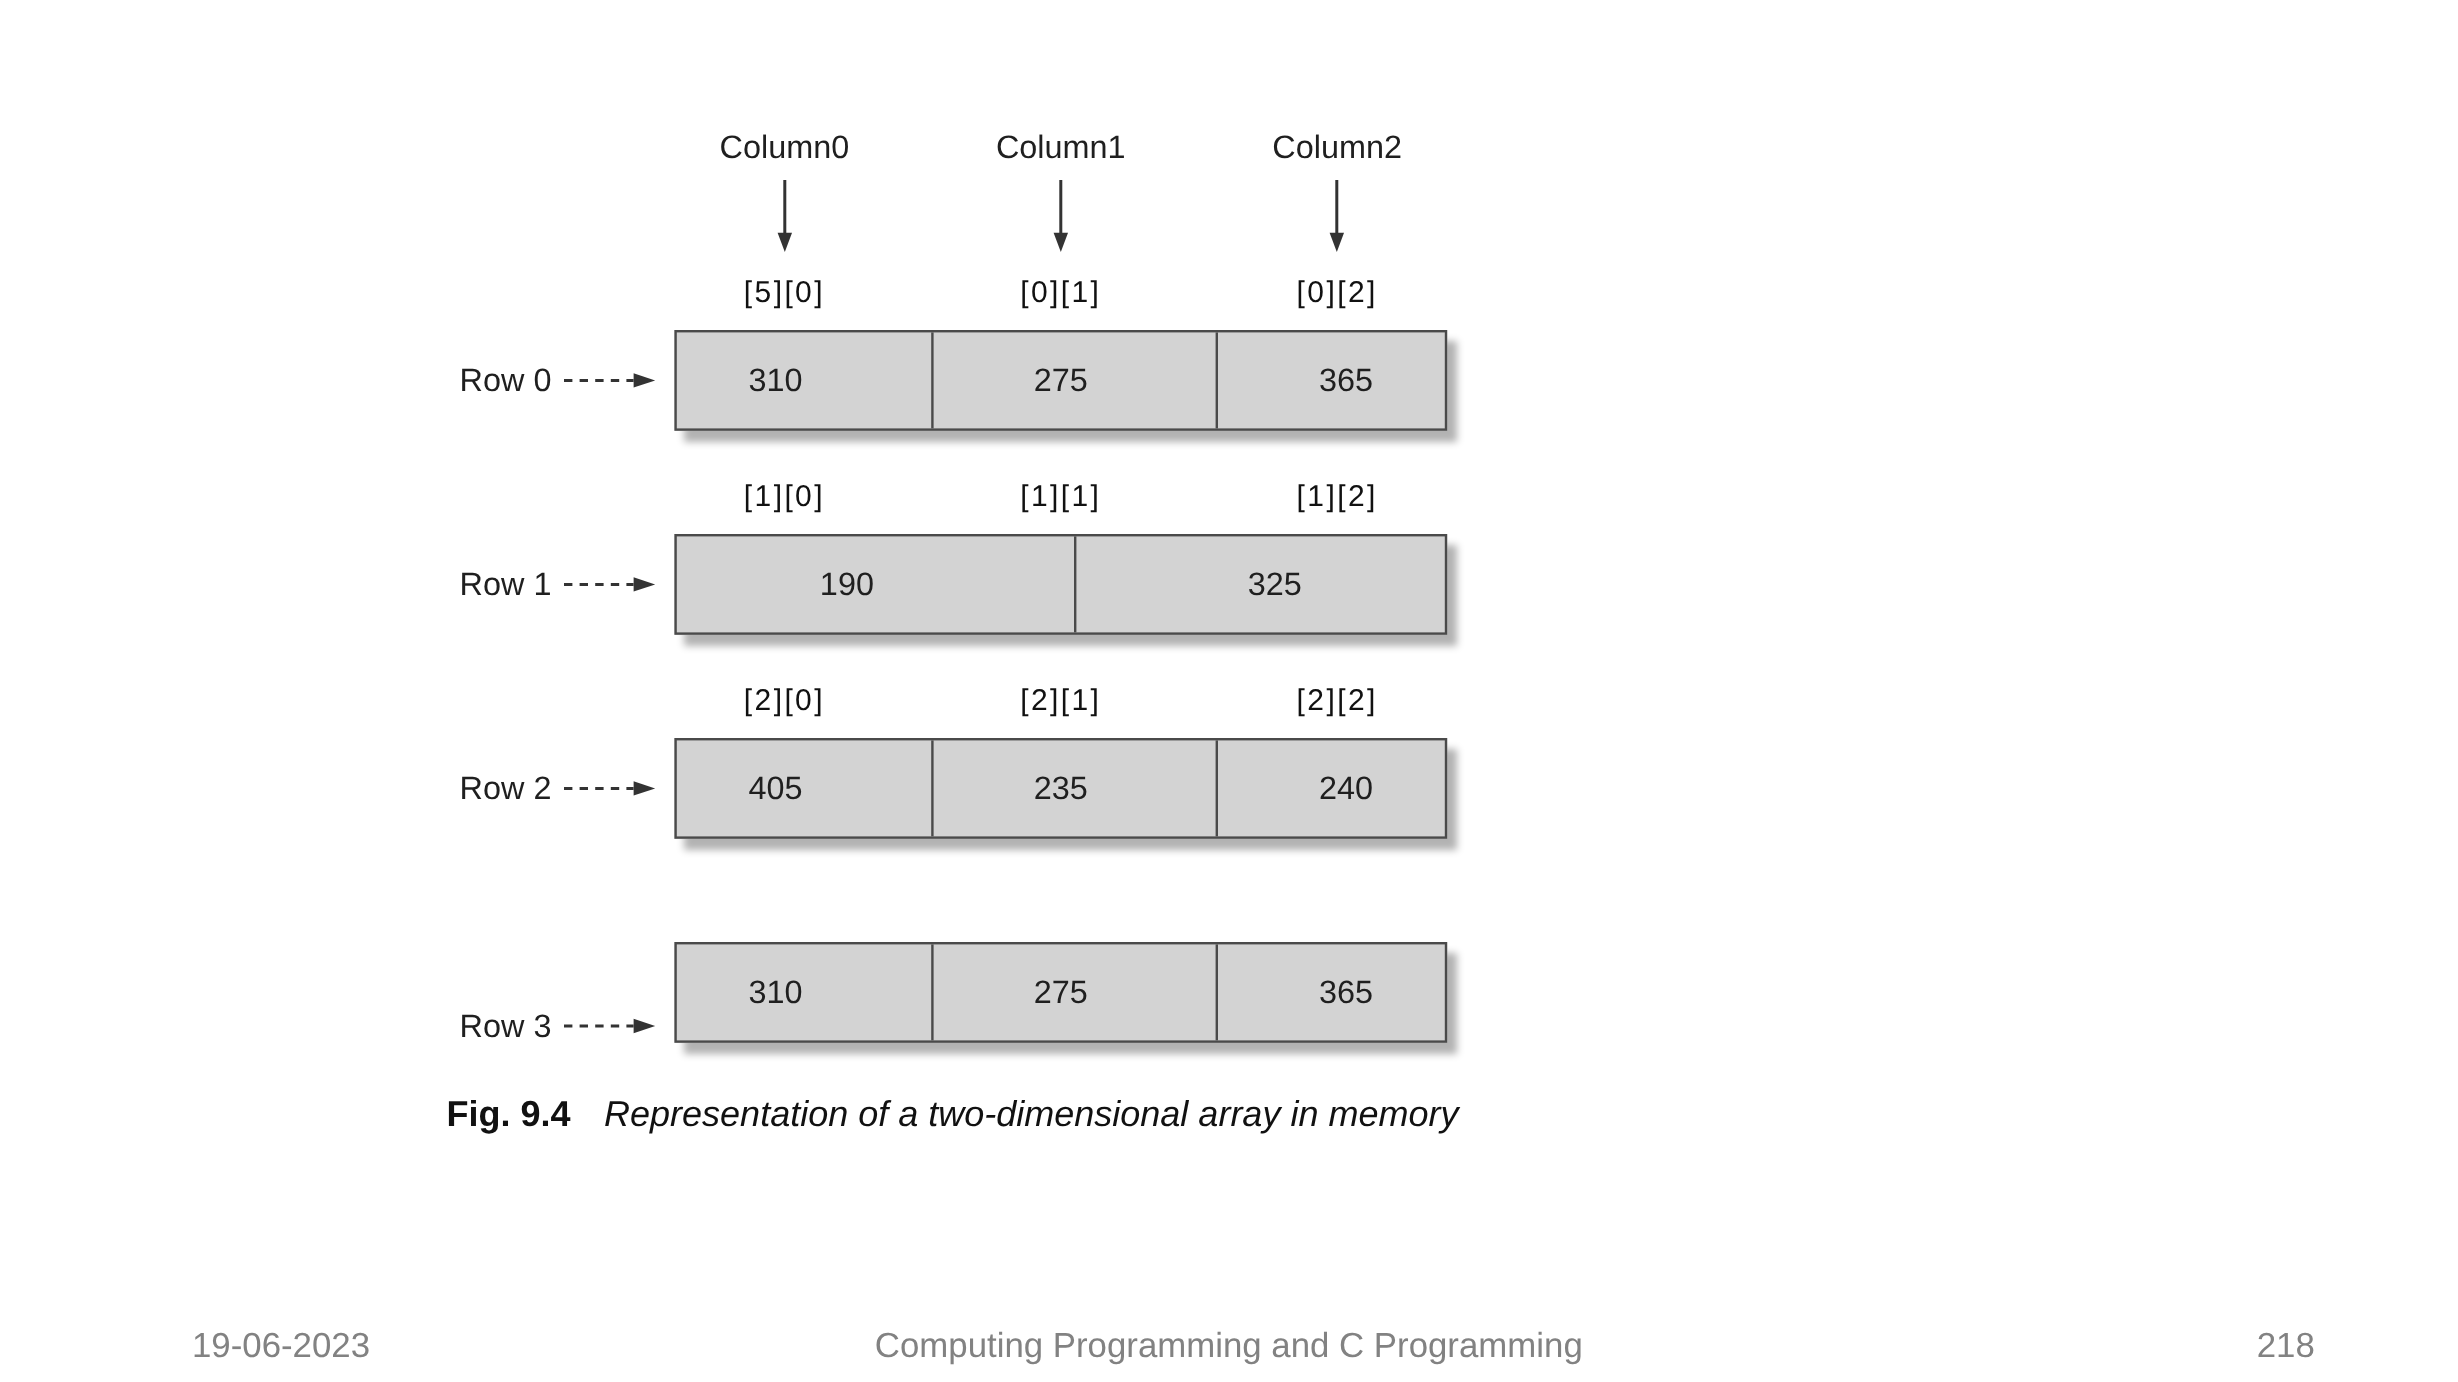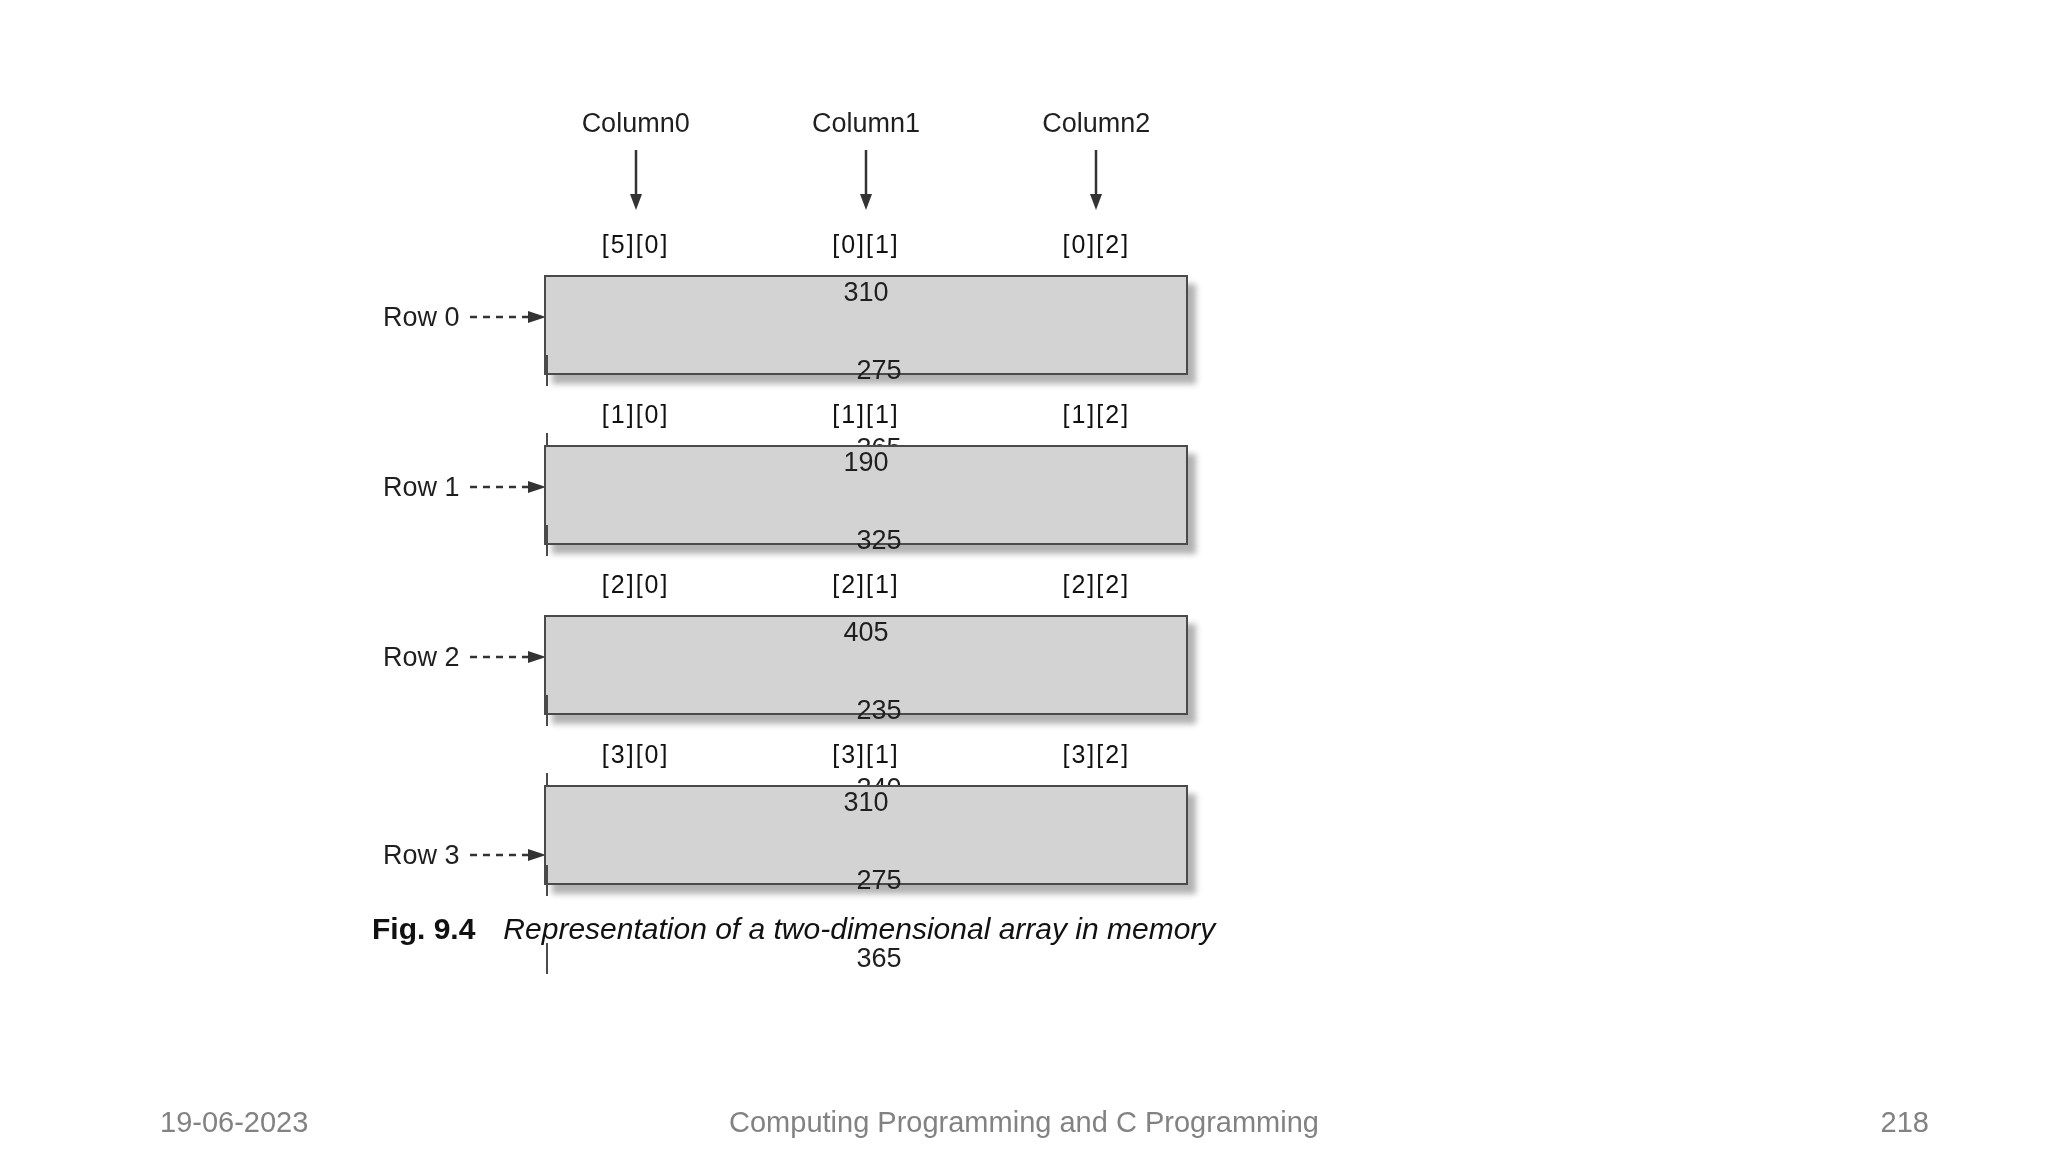--- a/index.html
+++ b/index.html
@@ -9,21 +9,21 @@
     height: 1152px;
     background: #ffffff;
     overflow: hidden;
     font-family: "Liberation Sans", sans-serif;
     color: var(--diagram-text, #1f1f1f);
   }
 
   
   .col-headers, .col-arrows, .idx-row, .mem-row {
     position: absolute;
-    left: 544px;
+    left: 562px;
     width: 644px;
     display: flex;
     gap: 47px;
   }
   .col-headers { top: 108px; }
   .col-header {
     flex: 1;
     text-align: center;
     font-size: 27px;
     color: var(--diagram-text, #1f1f1f);
@@ -38,26 +38,25 @@
   .idx {
     flex: 1;
     text-align: center;
     font-size: 25px;
     letter-spacing: 2px;
     color: #111111;
   }
 
   
   .mem-row {
-    height: 100px;
+    height: 84px;
     background: var(--cell-fill, #d3d3d3);
     border: 2px solid var(--cell-border, #4a4a4a);
     box-shadow: 8px 9px 6px var(--shadow, rgba(0,0,0,0.30));
     box-sizing: border-box;
-    flex-direction: column;
   }
   .cell {
     flex: 1;
     display: flex;
     align-items: center;
     justify-content: center;
     font-size: 27px;
     color: var(--diagram-text, #1f1f1f);
   }
   .cell + .cell { border-left: 2px solid var(--cell-border, #4a4a4a); padding-left: 24px; }
@@ -185,25 +184,20 @@
       <line x1="2" y1="8" x2="60" y2="8" stroke-dasharray="7 6"></line>
       <polygon points="60,2 60,14 78,8"></polygon>
     </svg>
   </div>
   <div class="mem-row" style="top:615px">
     <div class="cell">405</div>
     <div class="cell">235</div>
     <div class="cell">240</div>
   </div>
 
-  <div class="idx-row" style="top:740px">
-    <div class="idx">[3][0]</div>
-    <div class="idx">[3][1]</div>
-    <div class="idx">[3][2]</div>
-  </div>
   <div class="row-label-group" style="top:813px">
     <span class="row-label-text">Row 3</span>
     <svg class="dash-arrow" width="80" height="16" viewBox="0 0 80 16">
       <line x1="2" y1="8" x2="60" y2="8" stroke-dasharray="7 6"></line>
       <polygon points="60,2 60,14 78,8"></polygon>
     </svg>
   </div>
   <div class="mem-row" style="top:785px">
     <div class="cell">310</div>
     <div class="cell">275</div>

